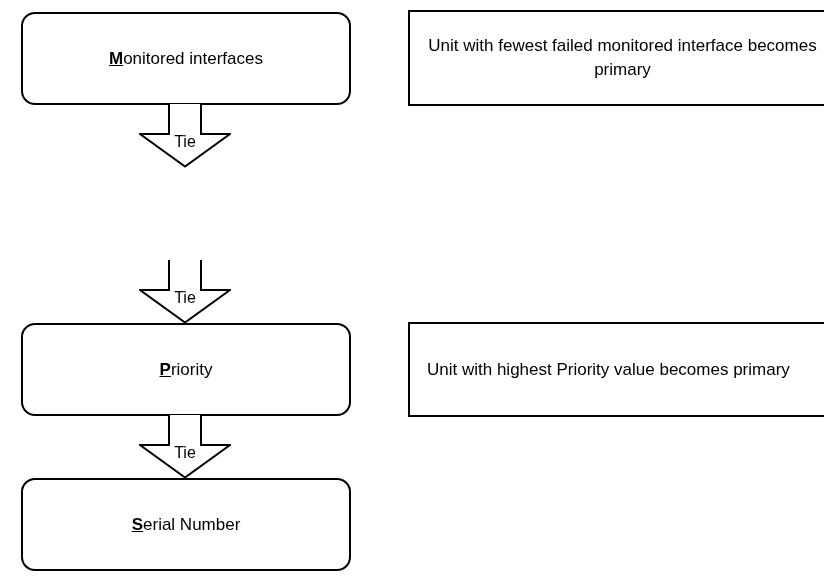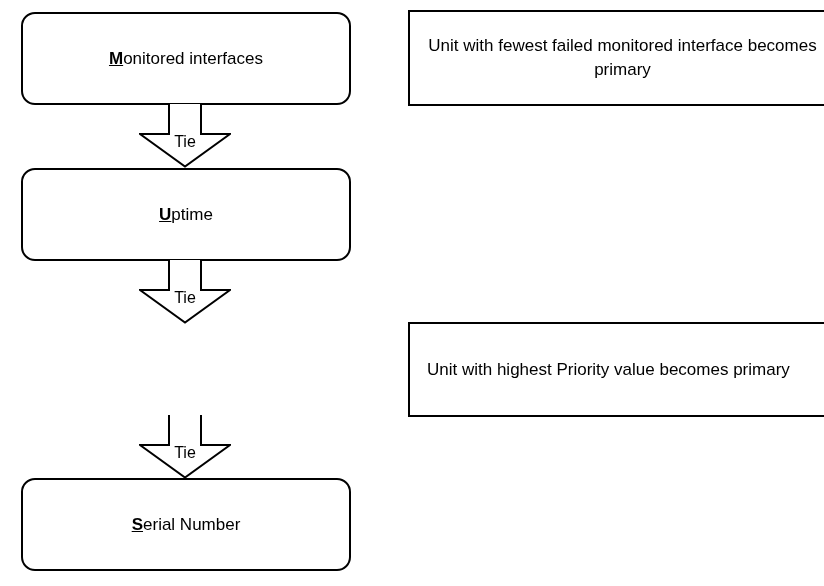--- a/index.html
+++ b/index.html
@@ -83,31 +83,31 @@
     <span>Unit with fewest failed monitored interface becomes primary</span>
   </div>
 
   <div class="arrow" style="top:104px;">
     <svg viewBox="0 0 92 64">
       <path d="M30 0 L30 30 L1 30 L46 62.5 L91 30 L62 30 L62 0" fill="#ffffff" stroke="#000000" stroke-width="2" stroke-linejoin="miter"></path>
     </svg>
     <span class="tie">Tie</span>
   </div>
 
-  <div class="node" style="top:168px;">
-    <span><span class="initial">U</span><span>ptime</span></span>
-  </div>
 
   <div class="arrow" style="top:260px;">
     <svg viewBox="0 0 92 64">
       <path d="M30 0 L30 30 L1 30 L46 62.5 L91 30 L62 30 L62 0" fill="#ffffff" stroke="#000000" stroke-width="2" stroke-linejoin="miter"></path>
     </svg>
     <span class="tie">Tie</span>
   </div>
 
+  <div class="node" style="top:323px;">
+    <span><span class="initial">P</span><span>riority</span></span>
+  </div>
   <div class="desc" style="top:322px;height:95px;">
     <span>Unit with highest Priority value becomes primary</span>
   </div>
 
   <div class="arrow" style="top:415px;">
     <svg viewBox="0 0 92 64">
       <path d="M30 0 L30 30 L1 30 L46 62.5 L91 30 L62 30 L62 0" fill="#ffffff" stroke="#000000" stroke-width="2" stroke-linejoin="miter"></path>
     </svg>
     <span class="tie">Tie</span>
   </div>

